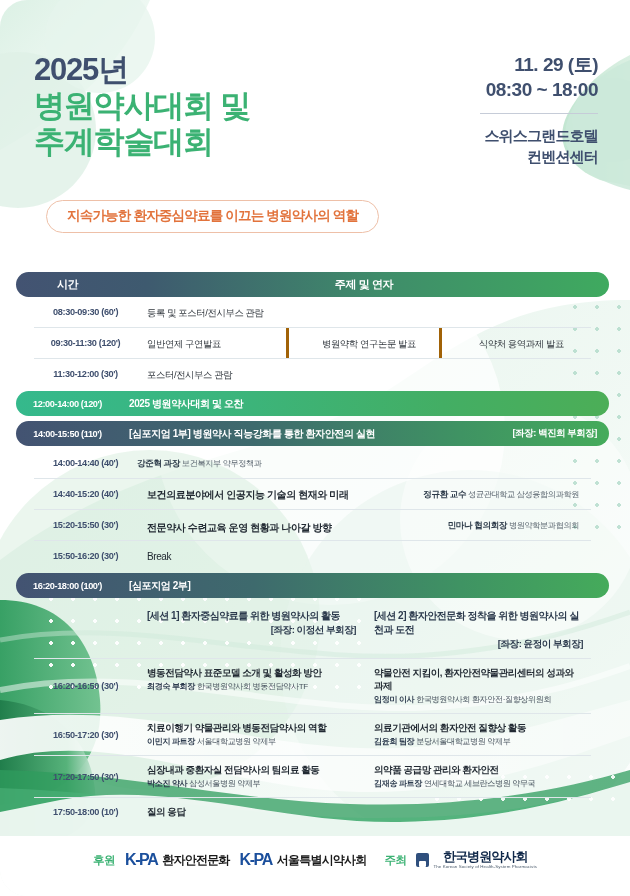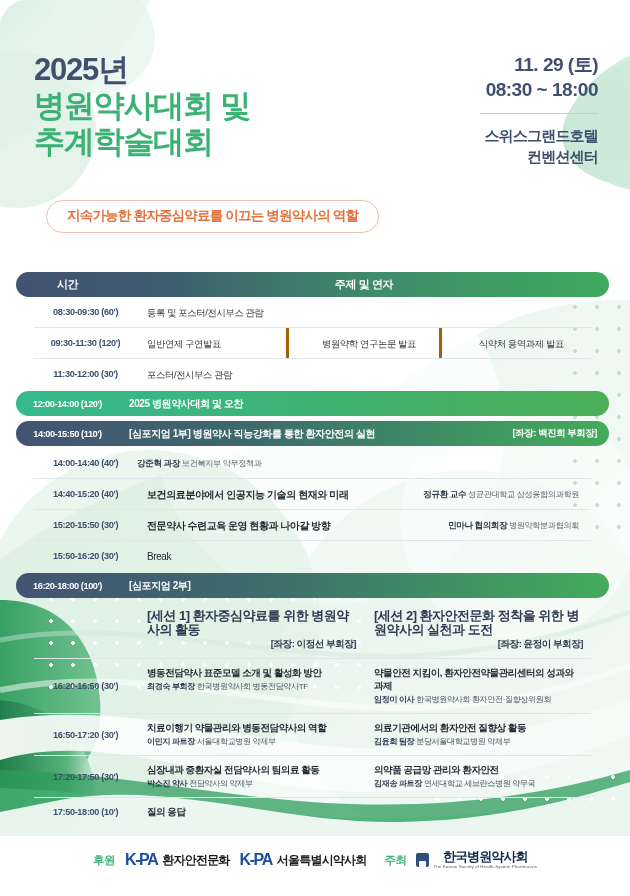--- a/index.html
+++ b/index.html
@@ -78,21 +78,21 @@
     font-size:9.2px;font-weight:bold;letter-spacing:-0.4px;min-height:25px;}
   .band.teal{background:linear-gradient(90deg,#35b98c 0%,#3bb57d 35%,#43ae64 72%,#4cae57 100%);}
   .band.slate{background:linear-gradient(90deg,#435372 0%,#3e6a6d 40%,#3f9363 75%,#45ab5b 100%);}
   .band .b-time{width:103px;flex:0 0 103px;text-align:center;font-size:9.2px;}
   .band .b-title{flex:1;padding-left:10px;font-size:10px;}
   .band .b-chair{padding-right:12px;font-size:9.4px;white-space:nowrap;}
 
   
   .scols{display:flex;flex:1;min-width:0;}
   .scol{flex:1;padding:7px 8px 7px 10px;box-sizing:border-box;min-width:0;}
-  .sess-head{font-size:13px;font-weight:bold;color:#2d3b4e;letter-spacing:-0.5px;line-height:14px;}
+  .sess-head{font-size:10px;font-weight:bold;color:#2d3b4e;letter-spacing:-0.5px;line-height:14px;}
   .sess-chair{font-size:9.6px;font-weight:bold;color:#2d3b4e;letter-spacing:-0.5px;text-align:right;line-height:14px;}
   .talk-title{font-size:9.6px;font-weight:bold;color:#222a33;letter-spacing:-0.5px;line-height:13px;}
   .talk-spk{font-size:8.1px;color:#4a5560;letter-spacing:-0.4px;line-height:12px;margin-top:2px;}
   .talk-spk b{color:#2d3b4e;font-weight:bold;}
   .spk-right{text-align:right;font-size:8.2px;color:#5b6670;letter-spacing:-0.4px;}
   .spk-right b{color:#2b3948;font-weight:bold;font-size:8.6px;}
 
   .row.sessrow{border-bottom:1px solid #dfe6ea;}
   .row.sessrow.nb{border-bottom:none;}
 
@@ -255,21 +255,21 @@
         <div class="cell b1" style="font-size:10px;font-weight:600;color:#222a33;">보건의료분야에서 인공지능 기술의 현재와 미래</div>
         <div class="cell spk-right" style="display:block;padding:8px 12px 8px 0;text-align:right;">
           <b>정규환 교수</b>
           <span>성균관대학교 삼성융합의과학원</span>
         </div>
       </div>
     </div>
 
     <div class="row plain">
       <div class="col-time">15:20-15:50 (30')</div>
-      <div class="col-body" style="align-items:center;font-family:Liberation Serif, serif;">
+      <div class="col-body" style="align-items:flex-end;">
         <div class="cell b1" style="font-size:10px;font-weight:600;color:#222a33;">전문약사 수련교육 운영 현황과 나아갈 방향</div>
         <div class="cell spk-right" style="display:block;padding:8px 12px 8px 0;text-align:right;">
           <b>민마나 협의회장</b>
           <span>병원약학분과협의회</span>
         </div>
       </div>
     </div>
 
     <div class="row plain nb">
       <div class="col-time">15:50-16:20 (30')</div>
@@ -345,21 +345,21 @@
     </div>
 
     <div class="row sessrow">
       <div class="col-time">17:20-17:50 (30')</div>
       <div class="col-body">
         <div class="scols">
           <div class="scol">
             <div class="talk-title">심장내과 중환자실 전담약사의 팀의료 활동</div>
             <div class="talk-spk">
               <b>박소진 약사</b>
-              <span>전담약사의 약제부</span>
+              <span>삼성서울병원 약제부</span>
             </div>
           </div>
           <div class="scol">
             <div class="talk-title">의약품 공급망 관리와 환자안전</div>
             <div class="talk-spk">
               <b>김재송 파트장</b>
               <span>연세대학교 세브란스병원 약무국</span>
             </div>
           </div>
         </div>

